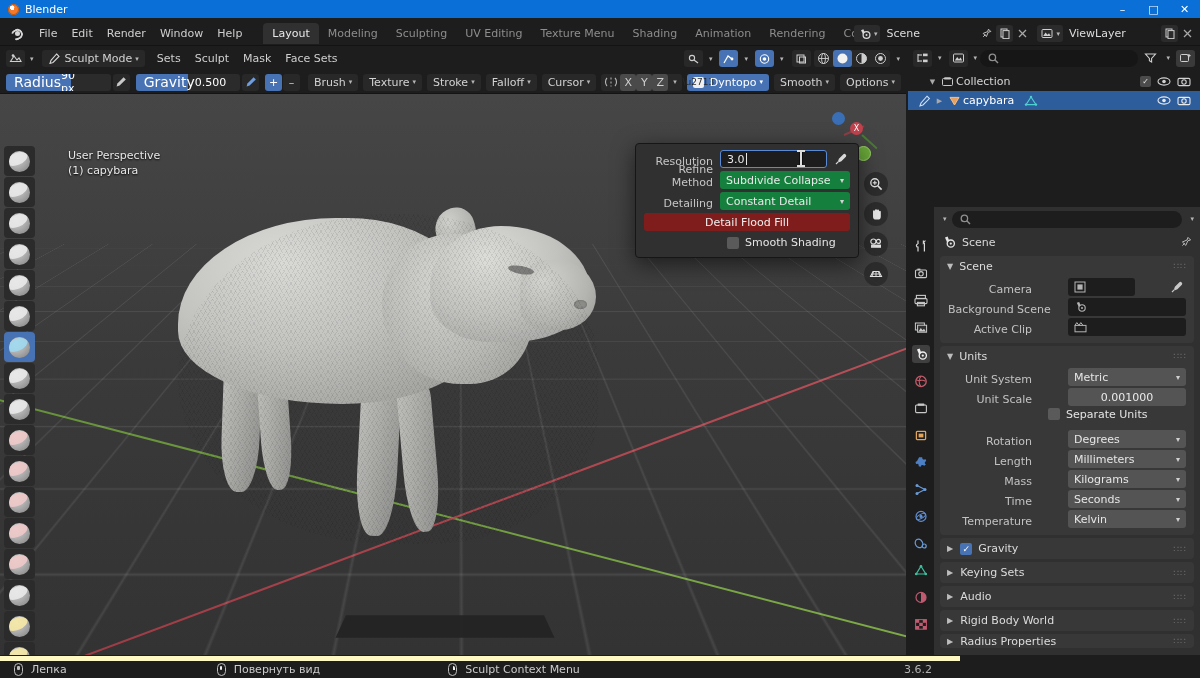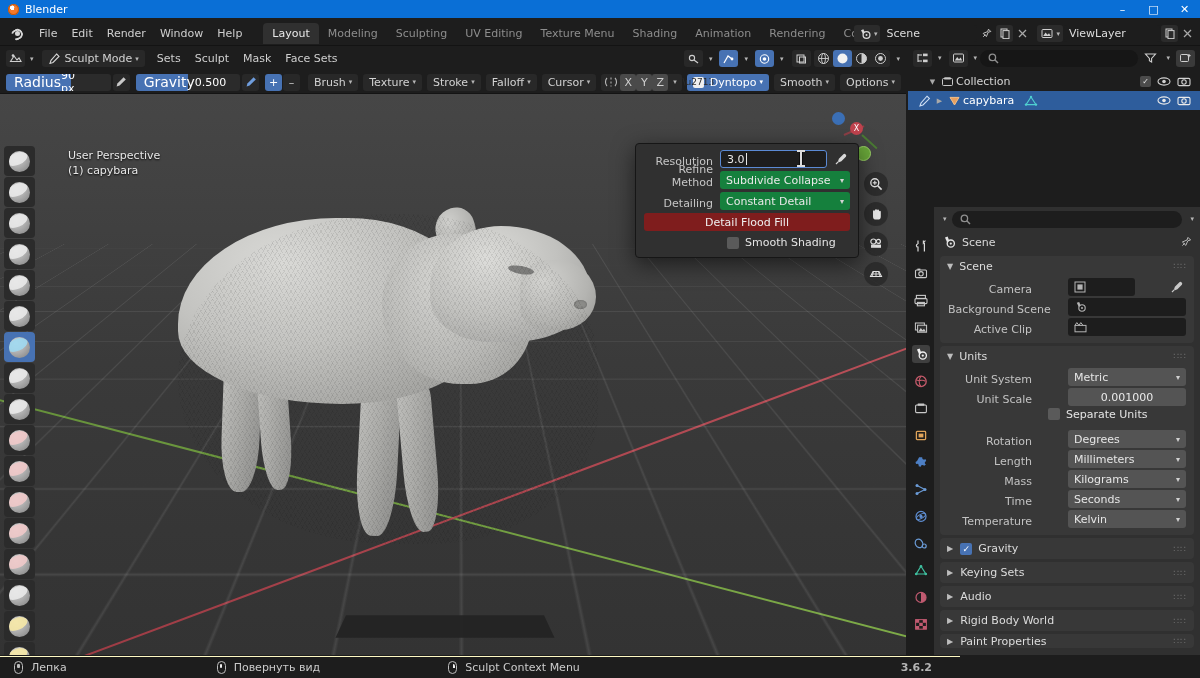--- a/index.html
+++ b/index.html
@@ -244,29 +244,29 @@
   .fchk { width:12px; height:12px; background:#5a5a5a; border-radius:2px; margin-right:6px; }
   .fchk.on { background:#4772b3; display:flex; align-items:center; justify-content:center;
     color:#fff; font-size:9px; }
   .collapsed { margin:3px 6px 0 6px; background:#383838; border-radius:4px; height:21px;
     display:flex; align-items:center; padding:0 7px; font-size:11px; color:#dcdcdc; }
   .collapsed .tri { font-size:8px; margin-right:7px; color:#bdbdbd; }
   .collapsed .dots { margin-left:auto; color:#6e6e6e; font-size:9px; letter-spacing:1px; }
 
   
   .statusbar { position:absolute; left:0; top:656px; width:960px; height:22px; background:#1d1d1d;
-    display:flex; align-items:center; padding-left:14px; border-top:1px solid #fef9c3; }
+    display:flex; align-items:center; padding-left:14px; border-top:5px solid #fef9c3; }
   .sb-item { display:flex; align-items:center; font-size:11px; color:#cbcbcb; }
   .mouse { width:9px; height:13px; border:1.2px solid #bdbdbd; border-radius:5px; margin-right:8px;
     position:relative; flex:none; }
   .mouse i { position:absolute; left:50%; top:1.5px; width:2.4px; height:4px; margin-left:-1.2px;
     background:#bdbdbd; border-radius:1px; }
   .mouse.mid i { background:#f0f0f0; }
   .mouse.right i { left:auto; right:1px; margin-left:0; width:2.6px; background:#f0f0f0; border-radius:0 3px 0 0; }
-  .sb-ver { margin-left:auto; padding-right:28px; font-size:11px; color:#b4b4b4;font-weight:bold; }
+  .sb-ver { margin-left:auto; padding-right:28px; font-size:11px; color:#b4b4b4; }
   .sb-gap1 { width:150px; } .sb-gap2 { width:128px; }
 
   svg { display:block; }
 </style>
 </head>
 <body>
 
 <div id="app">
 
   <div class="titlebar">
@@ -1033,21 +1033,21 @@
         <span>Audio</span>
         <span class="dots">∷∷</span>
       </div>
       <div class="collapsed">
         <span class="tri">▶</span>
         <span>Rigid Body World</span>
         <span class="dots">∷∷</span>
       </div>
       <div class="collapsed" style="height:14px;overflow:hidden;">
         <span class="tri">▶</span>
-        <span>Paint Properties</span>
+        <span>Radius Properties</span>
         <span class="dots">∷∷</span>
       </div>
     </div>
   </div>
 
   <div class="statusbar">
     <div class="sb-item">
       <span class="mouse">
           <i></i>
         </span>

